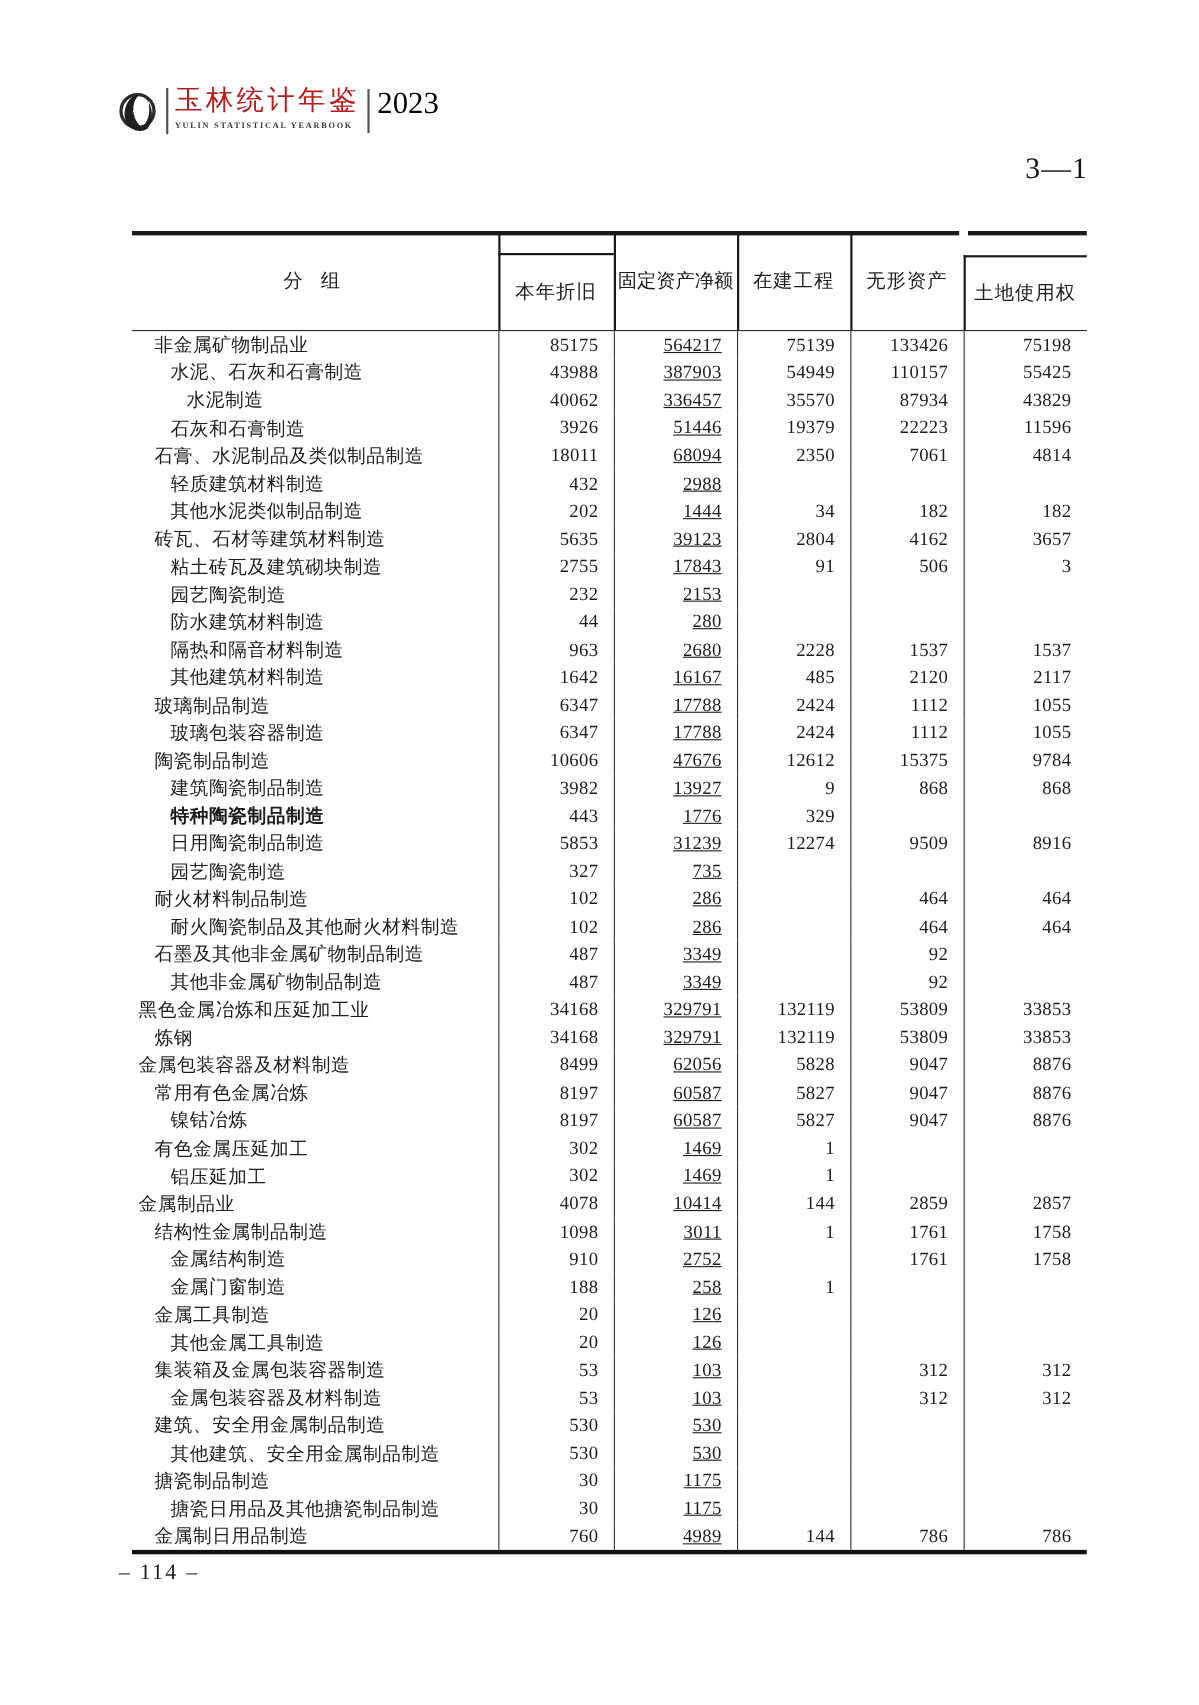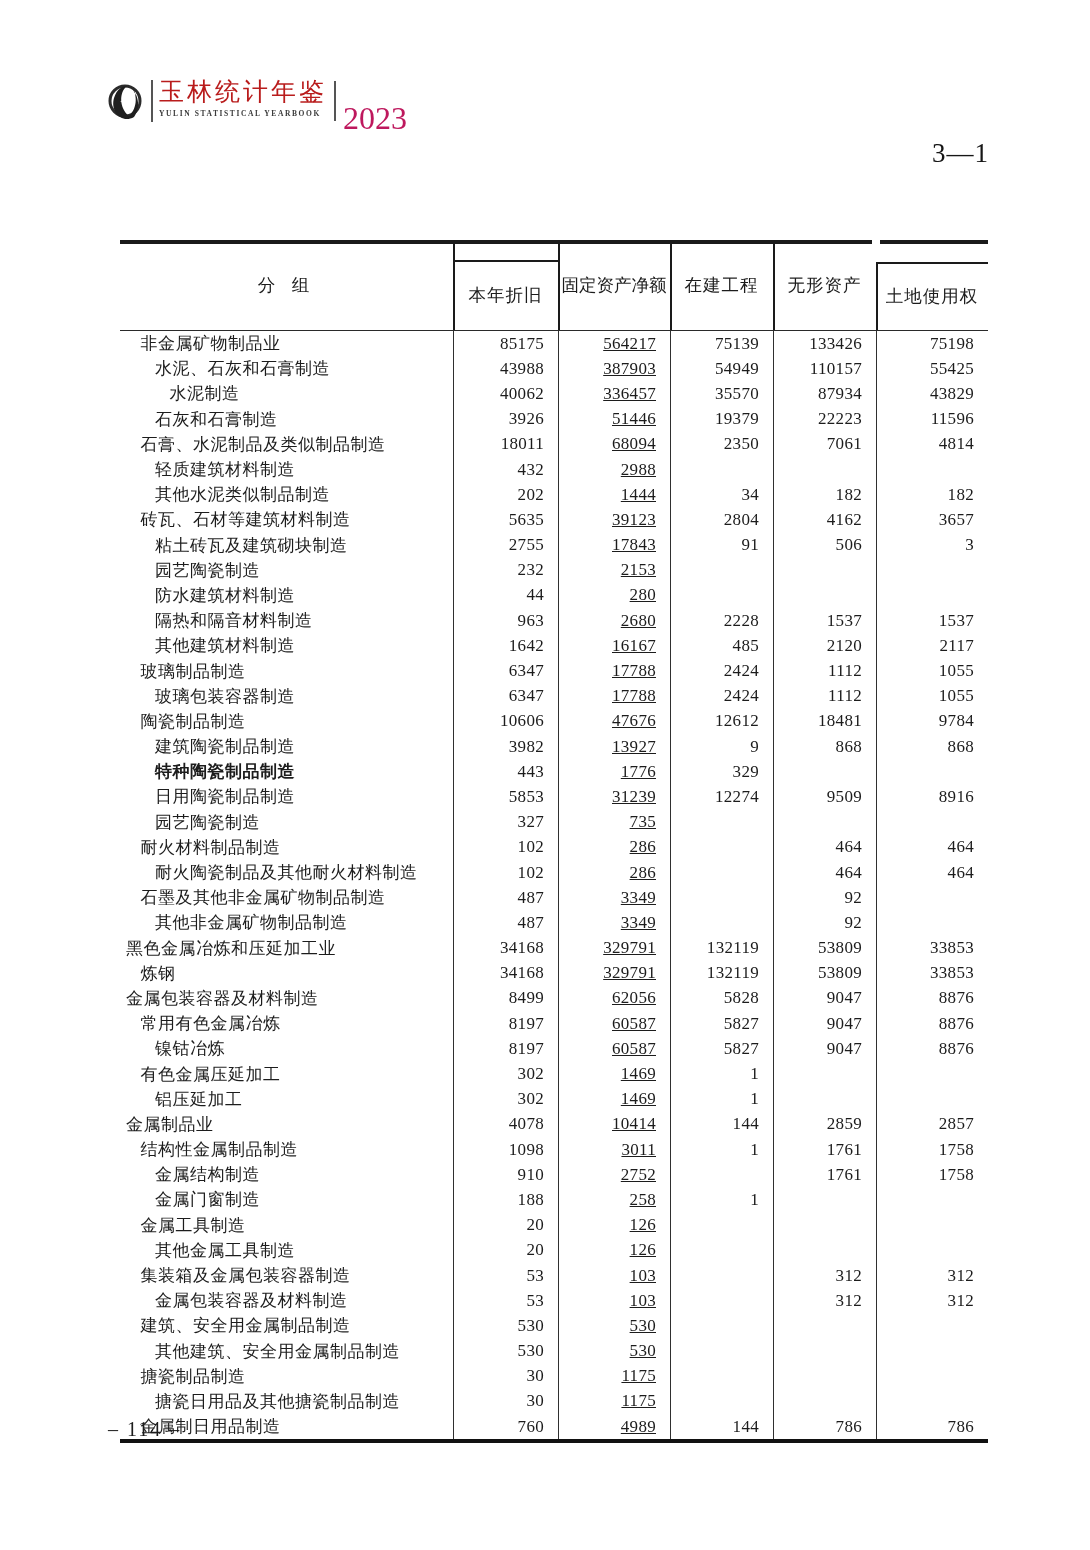--- a/index.html
+++ b/index.html
@@ -12,25 +12,25 @@
     overflow:hidden;
   }
   
   .masthead{position:absolute;left:106px;top:78px;height:54px;display:flex;align-items:flex-start;}
   .logo{width:40px;height:44px;margin-top:2px;}
   .m-bar{width:2px;height:42px;background:#555;margin:2px 6px 0 5px;}
   .title-block{display:flex;flex-direction:column;}
   .title-cn{font-size:25px;letter-spacing:3px;color:#b91c1c;line-height:28px;white-space:nowrap;font-weight:400;}
   .title-en{font-size:7.5px;font-weight:bold;letter-spacing:1.6px;color:#3a3a3a;margin-top:3px;white-space:nowrap;}
   .m-bar2{width:2px;height:40px;background:#555;margin:3px 7px 0 7px;}
-  .year{font-size:32px;color:#be185d;margin-top:22px;}
+  .year{font-size:28px;color:#000000;margin-top:1px;}
   .table-no{position:absolute;left:932px;top:138px;font-size:27px;color:#161616;letter-spacing:1px;}
   
   .stat-table{position:absolute;left:120px;top:210px;width:868px;}
-  .thead{position:relative;height:90px;border-bottom:1.5px solid #2a2a2a;margin-top:30px;}
+  .thead{position:relative;height:90px;border-bottom:1.5px solid #2a2a2a;}
   .tline{position:absolute;background:#1a1a1a;}
   .hlabel{position:absolute;display:flex;align-items:center;justify-content:center;
           font-size:17.5px;color:#1c1c1c;letter-spacing:1px;white-space:nowrap;}
   .tbody{display:flex;flex-direction:column;height:1108px;border-bottom:4.5px solid #111;}
   .trow{flex:1;display:flex;}
   .cell{box-sizing:border-box;display:flex;align-items:center;height:100%;
         font-size:17px;color:#1c1c1c;white-space:nowrap;overflow:hidden;}
   .lab{justify-content:flex-start;letter-spacing:0.5px;}
   .num{justify-content:flex-end;padding-right:14px;border-left:1.5px solid #2f2f2f;
        font-size:17px;letter-spacing:0.3px;}
@@ -200,21 +200,21 @@
           <div class="cell num c3">17788</div>
           <div class="cell num c4">2424</div>
           <div class="cell num c5">1112</div>
           <div class="cell num c6">1055</div>
         </div>
         <div class="trow">
           <div class="cell lab c1" style="padding-left: 20.5px;">陶瓷制品制造</div>
           <div class="cell num c2">10606</div>
           <div class="cell num c3">47676</div>
           <div class="cell num c4">12612</div>
-          <div class="cell num c5">18481</div>
+          <div class="cell num c5">15375</div>
           <div class="cell num c6">9784</div>
         </div>
         <div class="trow">
           <div class="cell lab c1" style="padding-left: 35px;">建筑陶瓷制品制造</div>
           <div class="cell num c2">3982</div>
           <div class="cell num c3">13927</div>
           <div class="cell num c4">9</div>
           <div class="cell num c5">868</div>
           <div class="cell num c6">868</div>
         </div>

